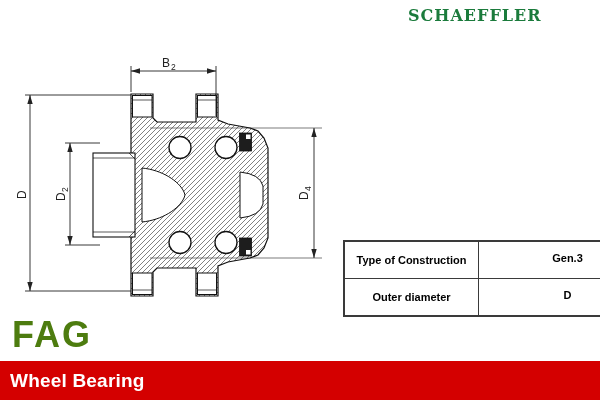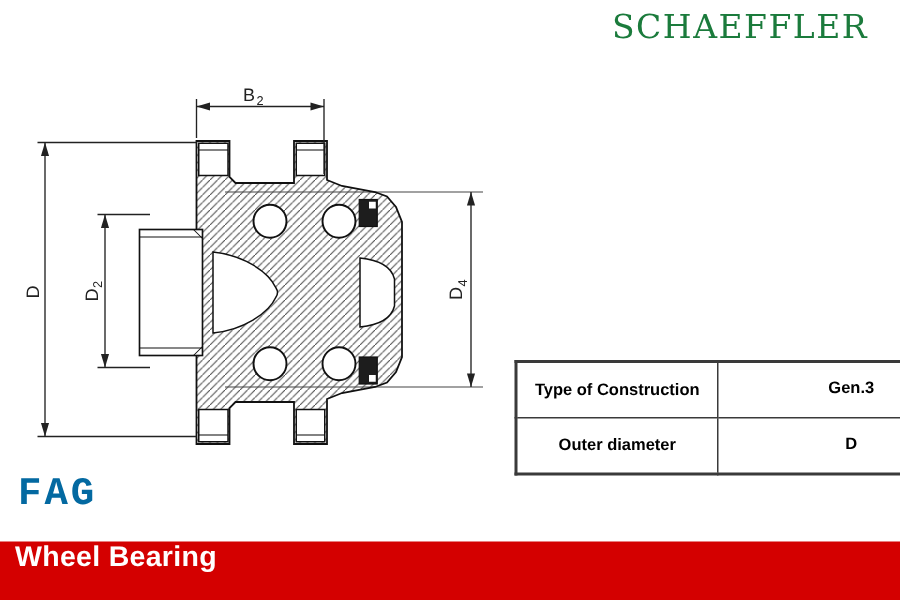--- a/index.html
+++ b/index.html
@@ -4,33 +4,33 @@
 <style>
   html,body{margin:0;padding:0;}
   body{
     width:600px;height:400px;position:relative;background:#ffffff;
     font-family:"Liberation Sans",sans-serif;overflow:hidden;
   }
   
   .schaeffler{
     position:absolute;top:6px;left:408px;width:176px;
     font-family:"DejaVu Serif","Liberation Serif",serif;
-    font-weight:normal;font-size:22px;letter-spacing:1px;color:#1b7b3c;
+    font-weight:bold;font-size:16px;letter-spacing:1px;color:#1b7b3c;
     white-space:nowrap;
   }
   .fag{
     position:absolute;top:314px;left:12px;
-    font-family:Liberation Mono, monospace;
-    font-weight:800;font-size:26px;letter-spacing:2px;color:#0369a1;
+    font-family:Liberation Sans, sans-serif;
+    font-weight:800;font-size:36px;letter-spacing:2px;color:#4d7c0f;
     white-space:nowrap;
   }
   
   .band{
     position:absolute;left:0;top:361px;width:600px;height:39px;
-    background:#d40000;display:flex;align-items:flex-start;
+    background:#d40000;display:flex;align-items:center;
   }
   .band .band-title{
     color:#ffffff;font-weight:bold;font-size:19px;margin-left:10px;
     letter-spacing:0.2px;
   }
   
   table.spec{
     position:absolute;left:333px;top:240px;width:230px;height:77px;
     border-collapse:collapse;background:#fff;
     font-size:11px;font-weight:bold;color:#000;table-layout:fixed;

